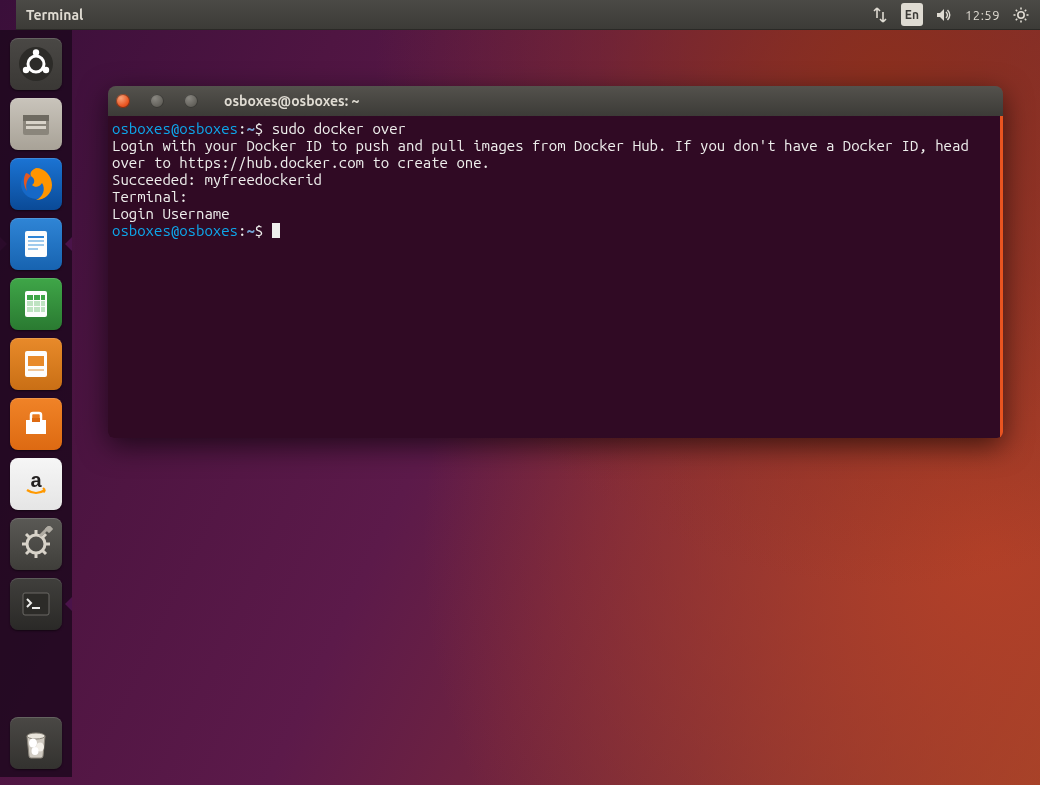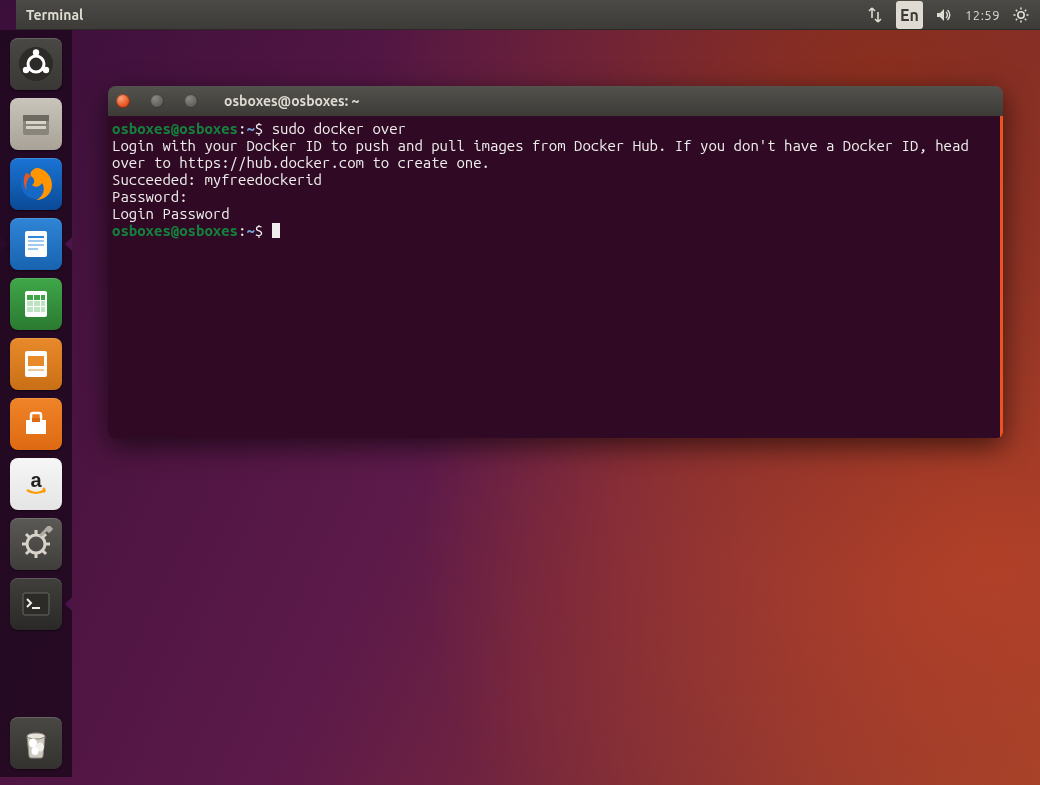--- a/index.html
+++ b/index.html
@@ -26,21 +26,21 @@
     background: linear-gradient(#4b4a46, #3c3b37);
     color: #dfdbd2; display: flex; align-items: center;
     font-size: 14px; z-index: 50;
     border-bottom: 1px solid #2a2926;
   }
   .top-panel .title { padding-left: 10px; font-weight: 600; flex: 1; }
   .top-panel .indicators { display: flex; align-items: center; gap: 12px; padding-right: 10px; }
   .ind { display: flex; align-items: center; justify-content: center; height: 30px; }
   .ind svg { display: block; }
   .lang-badge {
-    background: #dfdbd2; color: #3c3b37; font-size: 16px; font-weight: 700;
+    background: #dfdbd2; color: #3c3b37; font-size: 12px; font-weight: 700;
     padding: 5px 4px; border-radius: 3px;
   }
   .clock { font-size: 13px; letter-spacing: 0.5px; text-align: right; }
 
   
   .launcher {
     position: absolute; top: 30px; left: 0; bottom: 8px; width: 72px;
     background: rgba(30, 8, 30, 0.85);
     z-index: 40; padding-top: 8px;
     display: flex; flex-direction: column; align-items: center;
@@ -82,21 +82,21 @@
   .terminal-body {
     height: calc(100% - 30px);
     background: #300a24;
     color: #eeeeec;
     font-family: "Ubuntu Mono", "DejaVu Sans Mono", monospace;
     font-size: 15px; line-height: 17px;
     padding: 4px 4px; white-space: pre-wrap;
     border-right: 3px solid #e95420;
     overflow: hidden;
   }
-  .prompt-user { color: #15803d; font-weight: 700; }
+  .prompt-user { color: #0ea5e9; font-weight: 400; }
   .prompt-colon { color: #eeeeec; }
   .prompt-path { color: #729fcf; font-weight: 600; }
   .cursor { display:inline-block; width:8px; height:15px; background:#eeeeec; vertical-align:-2px; }
 
 </style>
 </head>
 <body>
 
 <div class="wallpaper"></div>
 
@@ -252,16 +252,16 @@
 <div class="terminal-window">
   <div class="titlebar">
     <div class="win-btn win-close"></div>
     <div class="win-btn win-min"></div>
     <div class="win-btn win-max"></div>
     <span class="ttxt">osboxes@osboxes: ~</span>
   </div>
   <div class="terminal-body"><span class="prompt-user">osboxes@osboxes</span><span class="prompt-colon">:</span><span class="prompt-path">~</span><span class="prompt-colon">$</span> <span>sudo docker over</span>
 <span>Login with your Docker ID to push and pull images from Docker Hub. If you don't have a Docker ID, head over to https://hub.docker.com to create one.</span>
 <span>Succeeded: </span><span>myfreedockerid</span>
-<span>Password: </span>
-<span>Login Password</span>
+<span>Terminal: </span>
+<span>Login Username</span>
 <span class="prompt-user">osboxes@osboxes</span><span class="prompt-colon">:</span><span class="prompt-path">~</span><span class="prompt-colon">$</span> <span class="cursor"></span></div>
 </div>
 
 </body></html>

